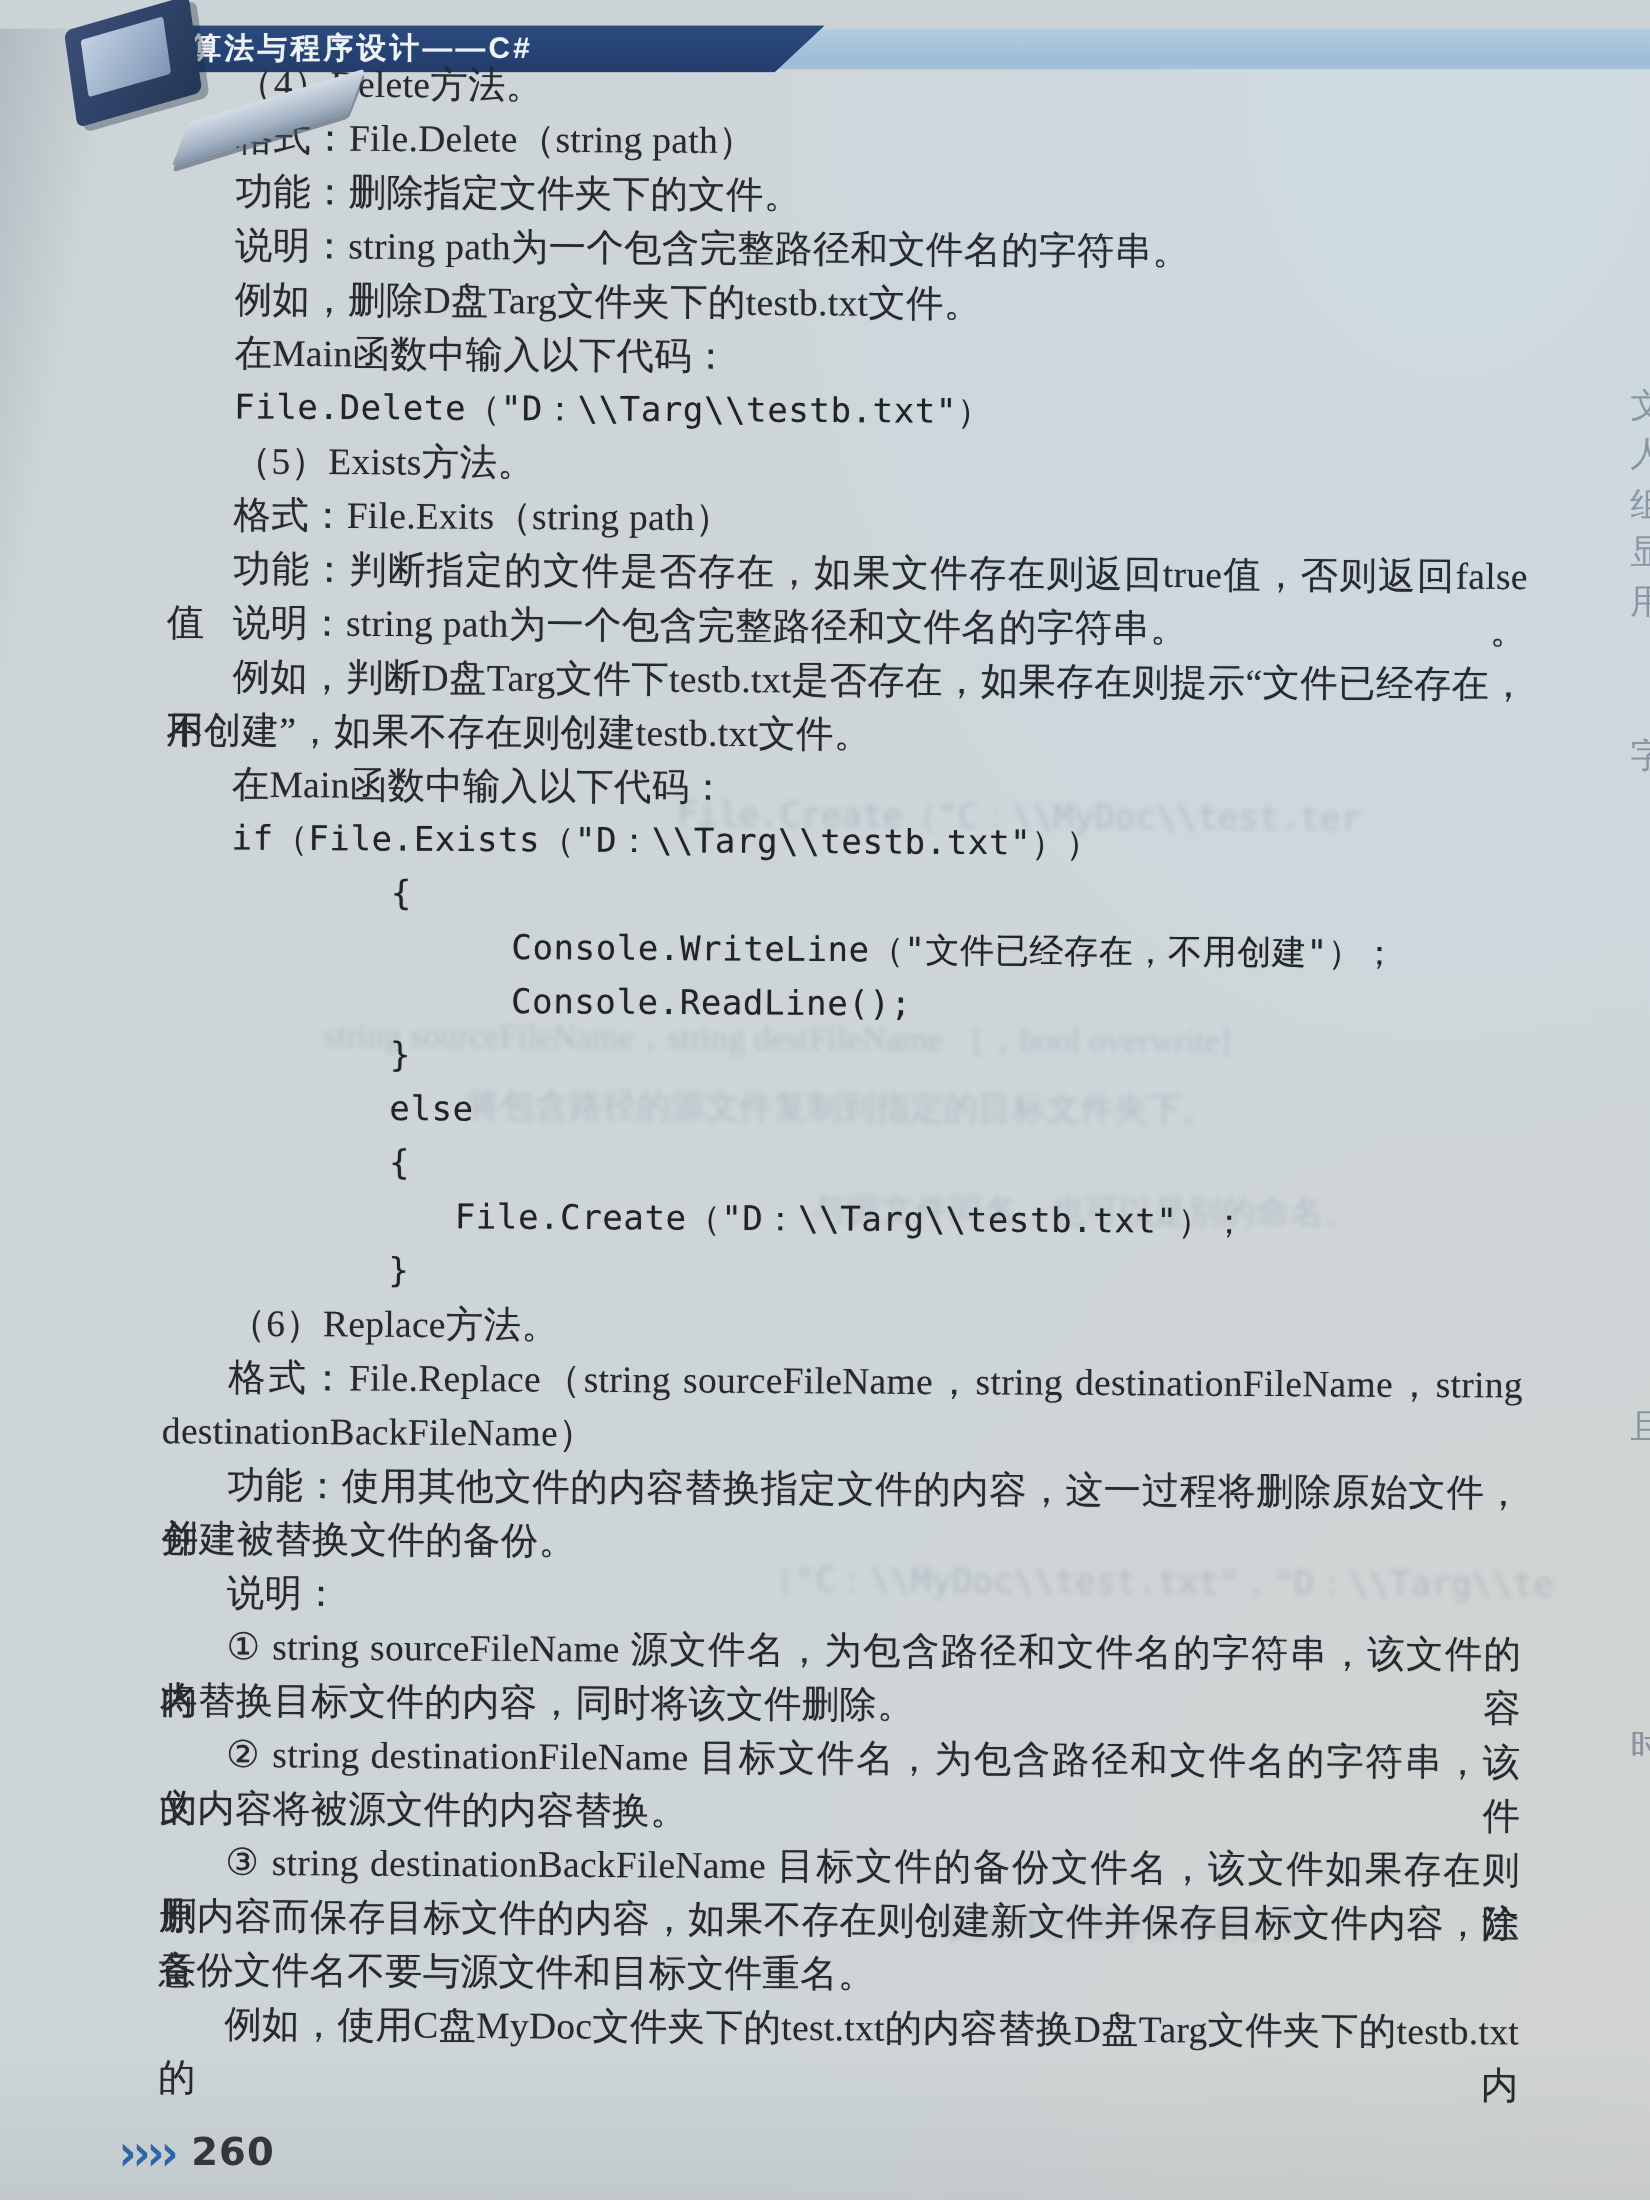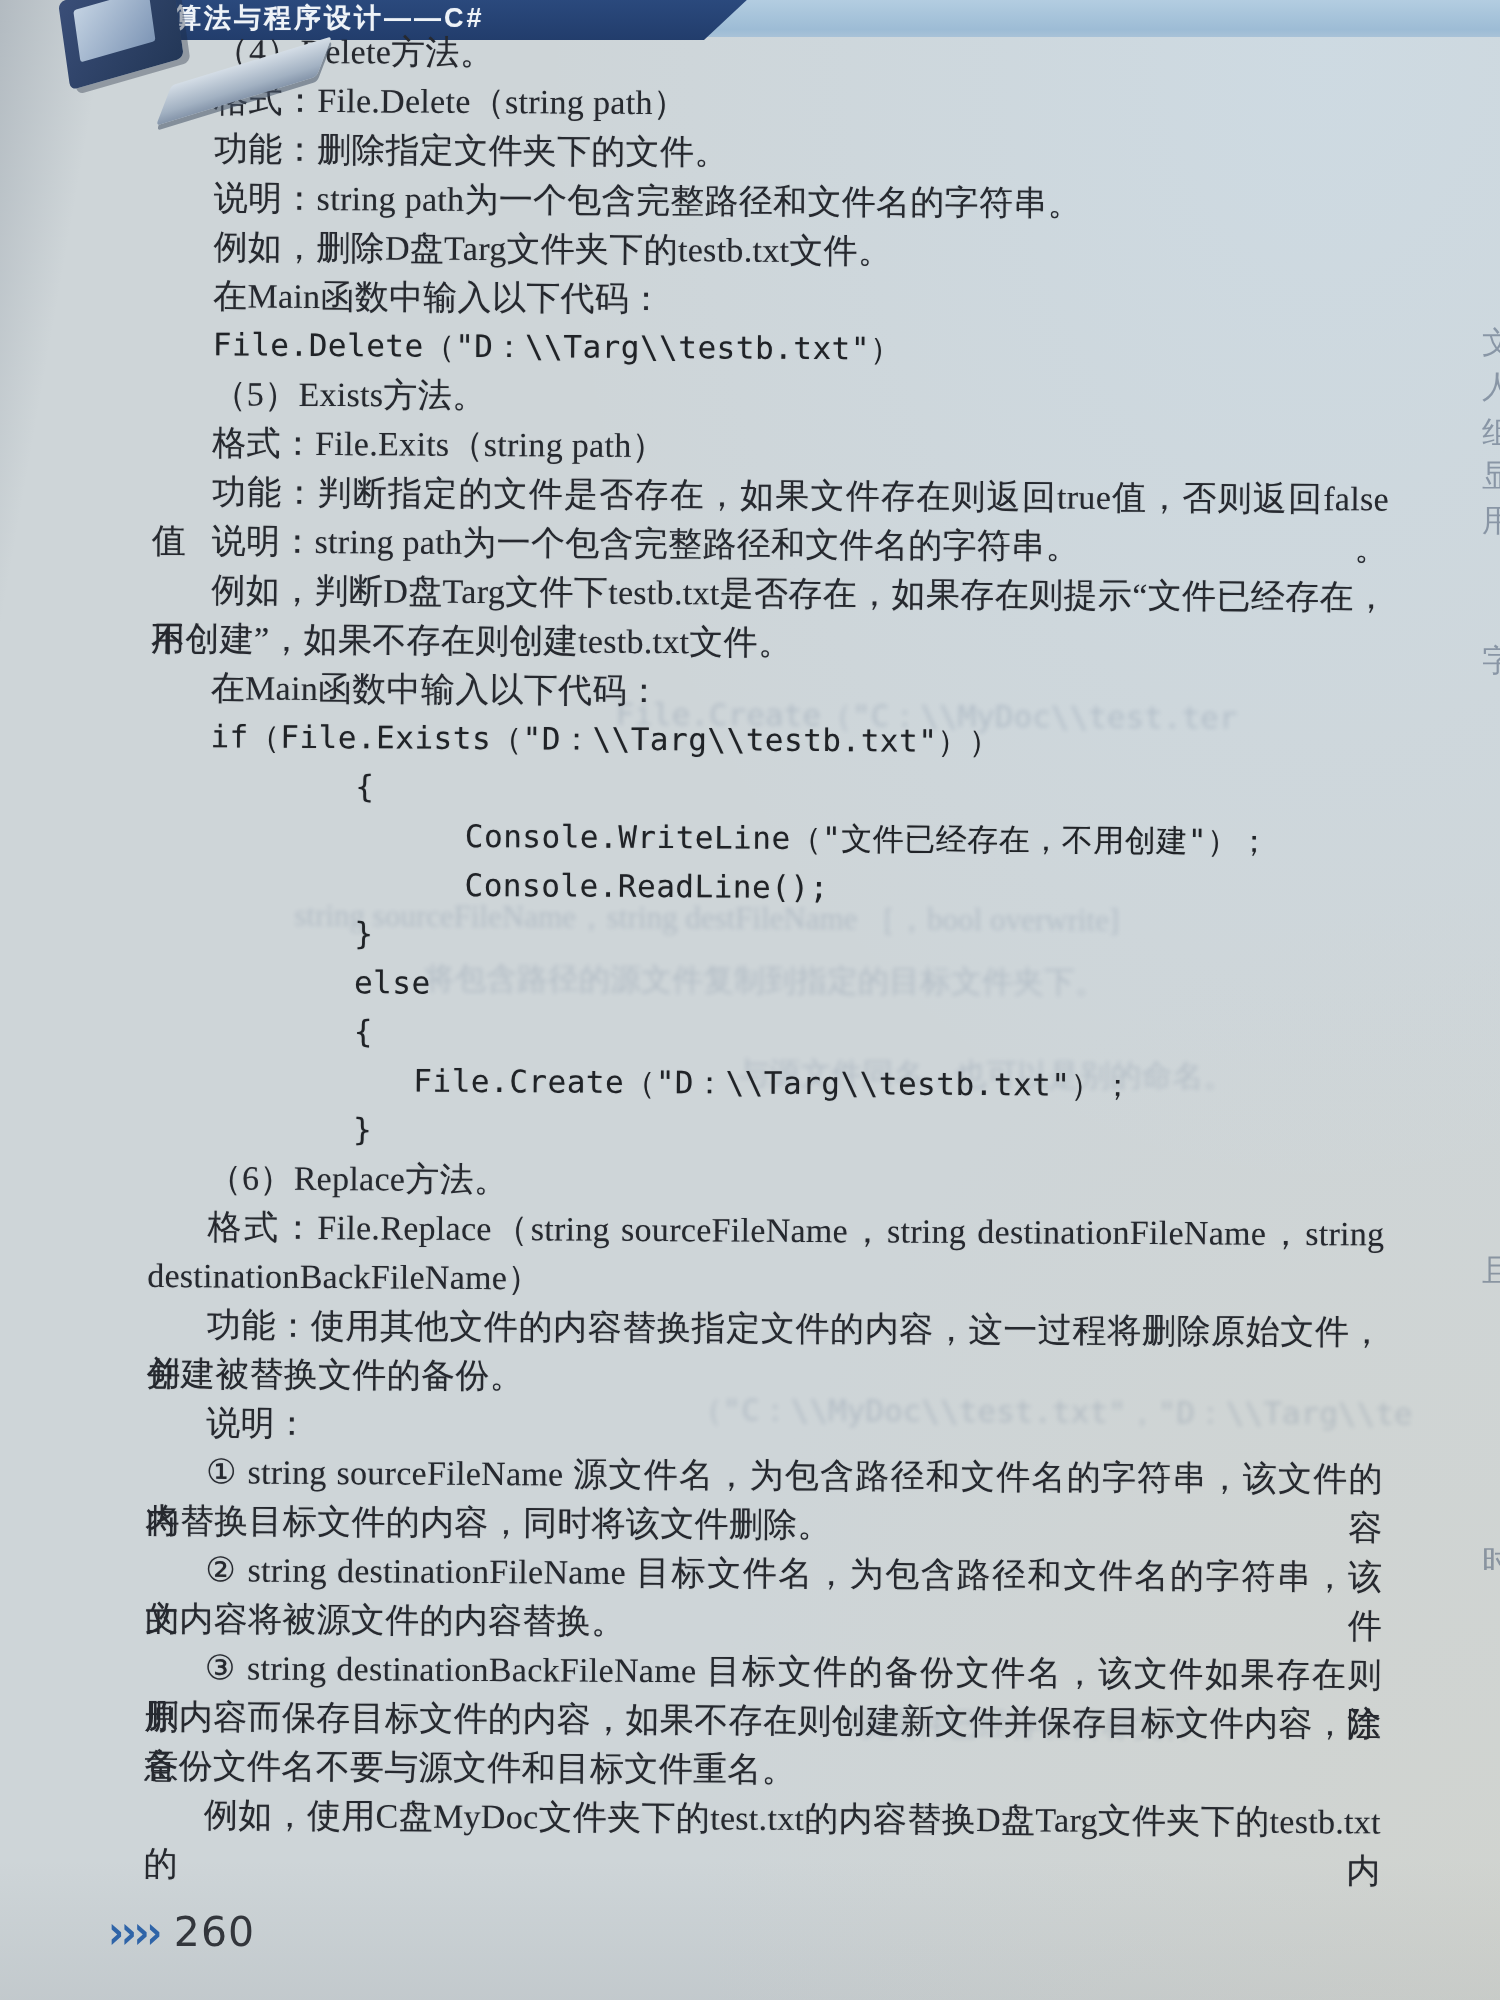--- a/index.html
+++ b/index.html
@@ -10,20 +10,21 @@
     background:#ccd3d6;
   }
   .page{
     position:absolute;inset:0;
     background:
       linear-gradient(100deg, rgba(80,92,110,.22) 0%, rgba(80,92,110,0) 6%),
       radial-gradient(ellipse at 88% 2%, rgba(205,224,238,.45), rgba(205,224,238,0) 42%),
       radial-gradient(ellipse at 100% 96%, rgba(214,208,188,.30), rgba(214,208,188,0) 38%),
       linear-gradient(0deg, rgba(110,116,124,.12), rgba(110,116,124,0) 7%),
       #ced5d8;
+    margin-top: 26px;
   }
   
   .band-light{
     position:absolute;left:688px;top:0;width:812px;height:37px;
     background:linear-gradient(180deg,#b3cde1 0%,#9dbcd5 80%,#a8c2d8 100%);
     z-index:2;
   }
   .band-dark{
     position:absolute;left:150px;top:-3px;width:600px;height:43px;
     background:linear-gradient(180deg,#2b4a7e 0%,#223d6c 100%);
@@ -89,22 +90,22 @@
     font-family:"Liberation Serif","DejaVu Serif",serif;
   }
   
   .pfooter{position:absolute;left:108px;top:1908px;z-index:4;display:flex;align-items:center;}
   .chev{
     font-family:"DejaVu Sans",sans-serif;font-weight:bold;font-size:46px;
     color:#2f64a8;letter-spacing:-4px;transform:scaleX(.85);transform-origin:left center;
     line-height:46px;margin-right:6px;
   }
   .pnum{
-    font-family:"DejaVu Sans","Liberation Sans",sans-serif;font-size:41px;
-    color:#33363c;letter-spacing:1px;
+    font-family:"DejaVu Sans","Liberation Sans",sans-serif;font-size:35px;
+    color:#33363c;letter-spacing:1px;font-weight:bold;
   }
 </style>
 </head>
 <body>
 
 <div class="page">
 
   <div class="band-light"></div>
   <div class="band-dark">
     <span>算法与程序设计——C#</span>

